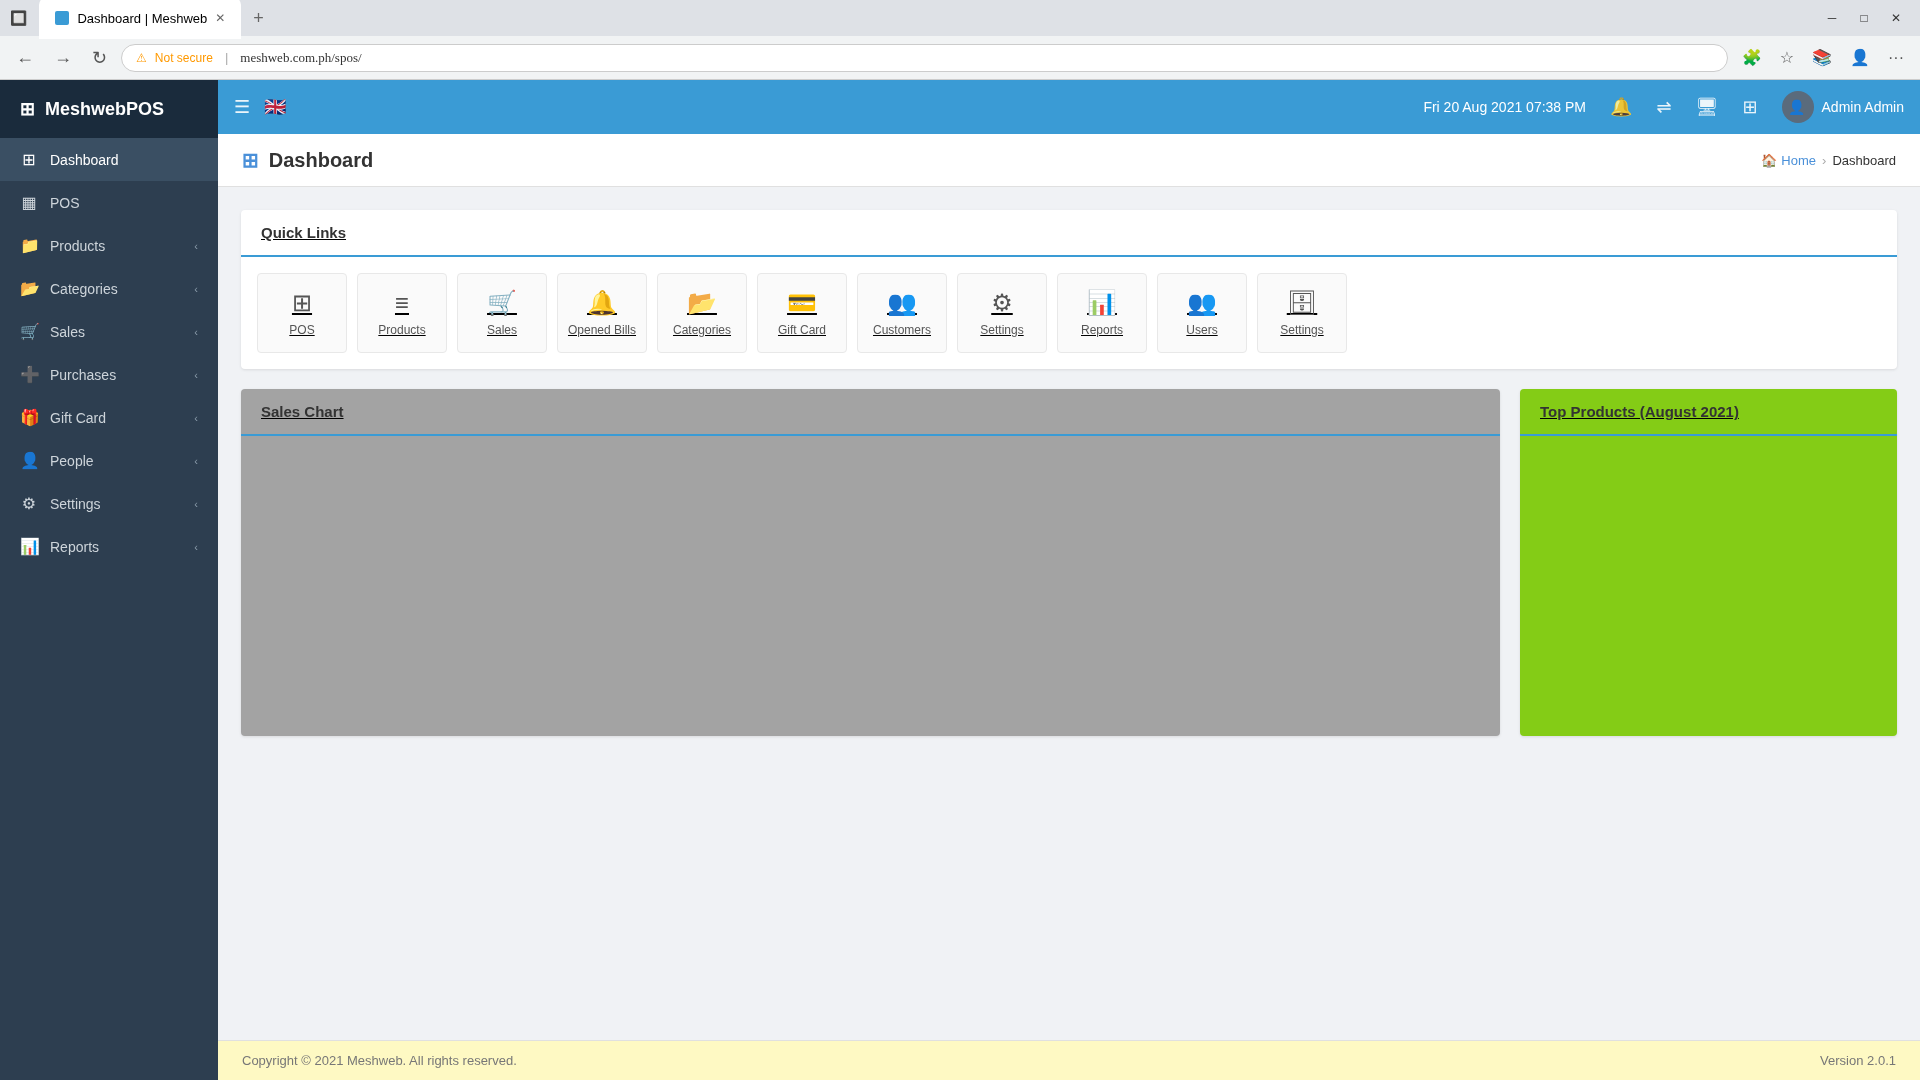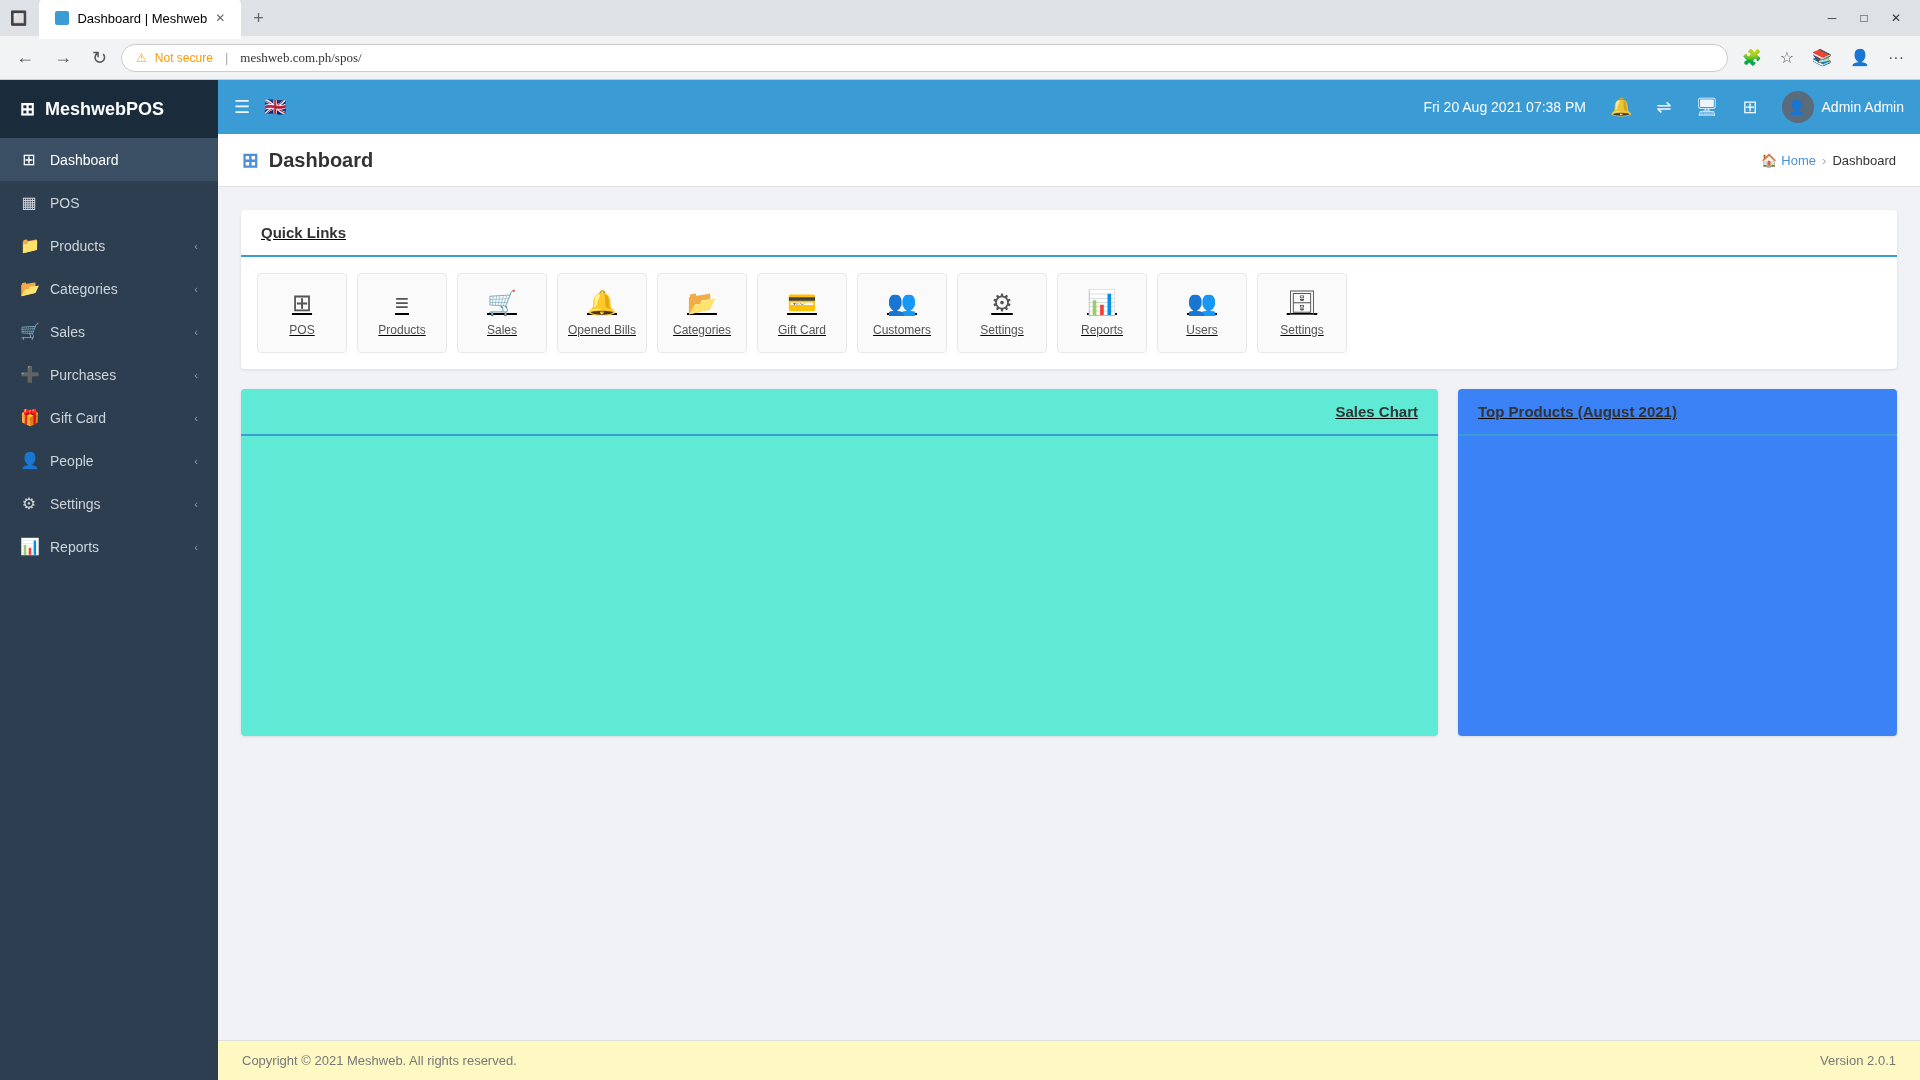--- a/index.html
+++ b/index.html
@@ -53,22 +53,22 @@
     
     .card { background: white; border-radius: 4px; box-shadow: 0 1px 3px rgba(0,0,0,0.1); margin-bottom: 20px; }
     .card-header { padding: 14px 20px; font-size: 15px; font-weight: 600; color: #333; border-bottom: 2px solid #3a9bd5; }
     .quick-links { display: flex; flex-wrap: wrap; padding: 16px; gap: 10px; }
     .quick-link-item { display: flex; flex-direction: column; align-items: center; justify-content: center; width: 90px; height: 80px; background: #fafafa; border: 1px solid #e8e8e8; border-radius: 4px; cursor: pointer; transition: background 0.2s; gap: 6px; }
     .quick-link-icon { font-size: 24px; color: #555; }
     .quick-link-label { font-size: 12px; color: #555; text-align: center; }
 
     
     .charts-row { display: flex; gap: 20px; }
-    .chart-card { background: #5eead4; border-radius: 4px; box-shadow: 0 1px 3px rgba(0,0,0,0.1); flex: 1; text-align: right; }
-    .chart-card-sm { background: #3b82f6; border-radius: 4px; box-shadow: 0 1px 3px rgba(0,0,0,0.1); width: 439px; }
+    .chart-card { background: #a3a3a3; border-radius: 4px; box-shadow: 0 1px 3px rgba(0,0,0,0.1); flex: 1; }
+    .chart-card-sm { background: #84cc16; border-radius: 4px; box-shadow: 0 1px 3px rgba(0,0,0,0.1); width: 377px; }
     .chart-header { padding: 14px 20px; font-size: 15px; font-weight: 600; color: #333; border-bottom: 2px solid #3a9bd5; }
     .chart-body { height: 300px; padding: 16px; }
 
     
     .footer { background: #fef9c3; padding: 12px 24px; display: flex; justify-content: space-between; align-items: center; font-size: 13px; color: #777; border-top: 1px solid #e0e0e0; }
 
     
     .win-controls { display: flex; gap: 4px; margin-left: auto; }
     .win-ctrl { width: 28px; height: 20px; display: flex; align-items: center; justify-content: center; font-size: 12px; cursor: pointer; color: #333; border-radius: 2px; }
   </style>

